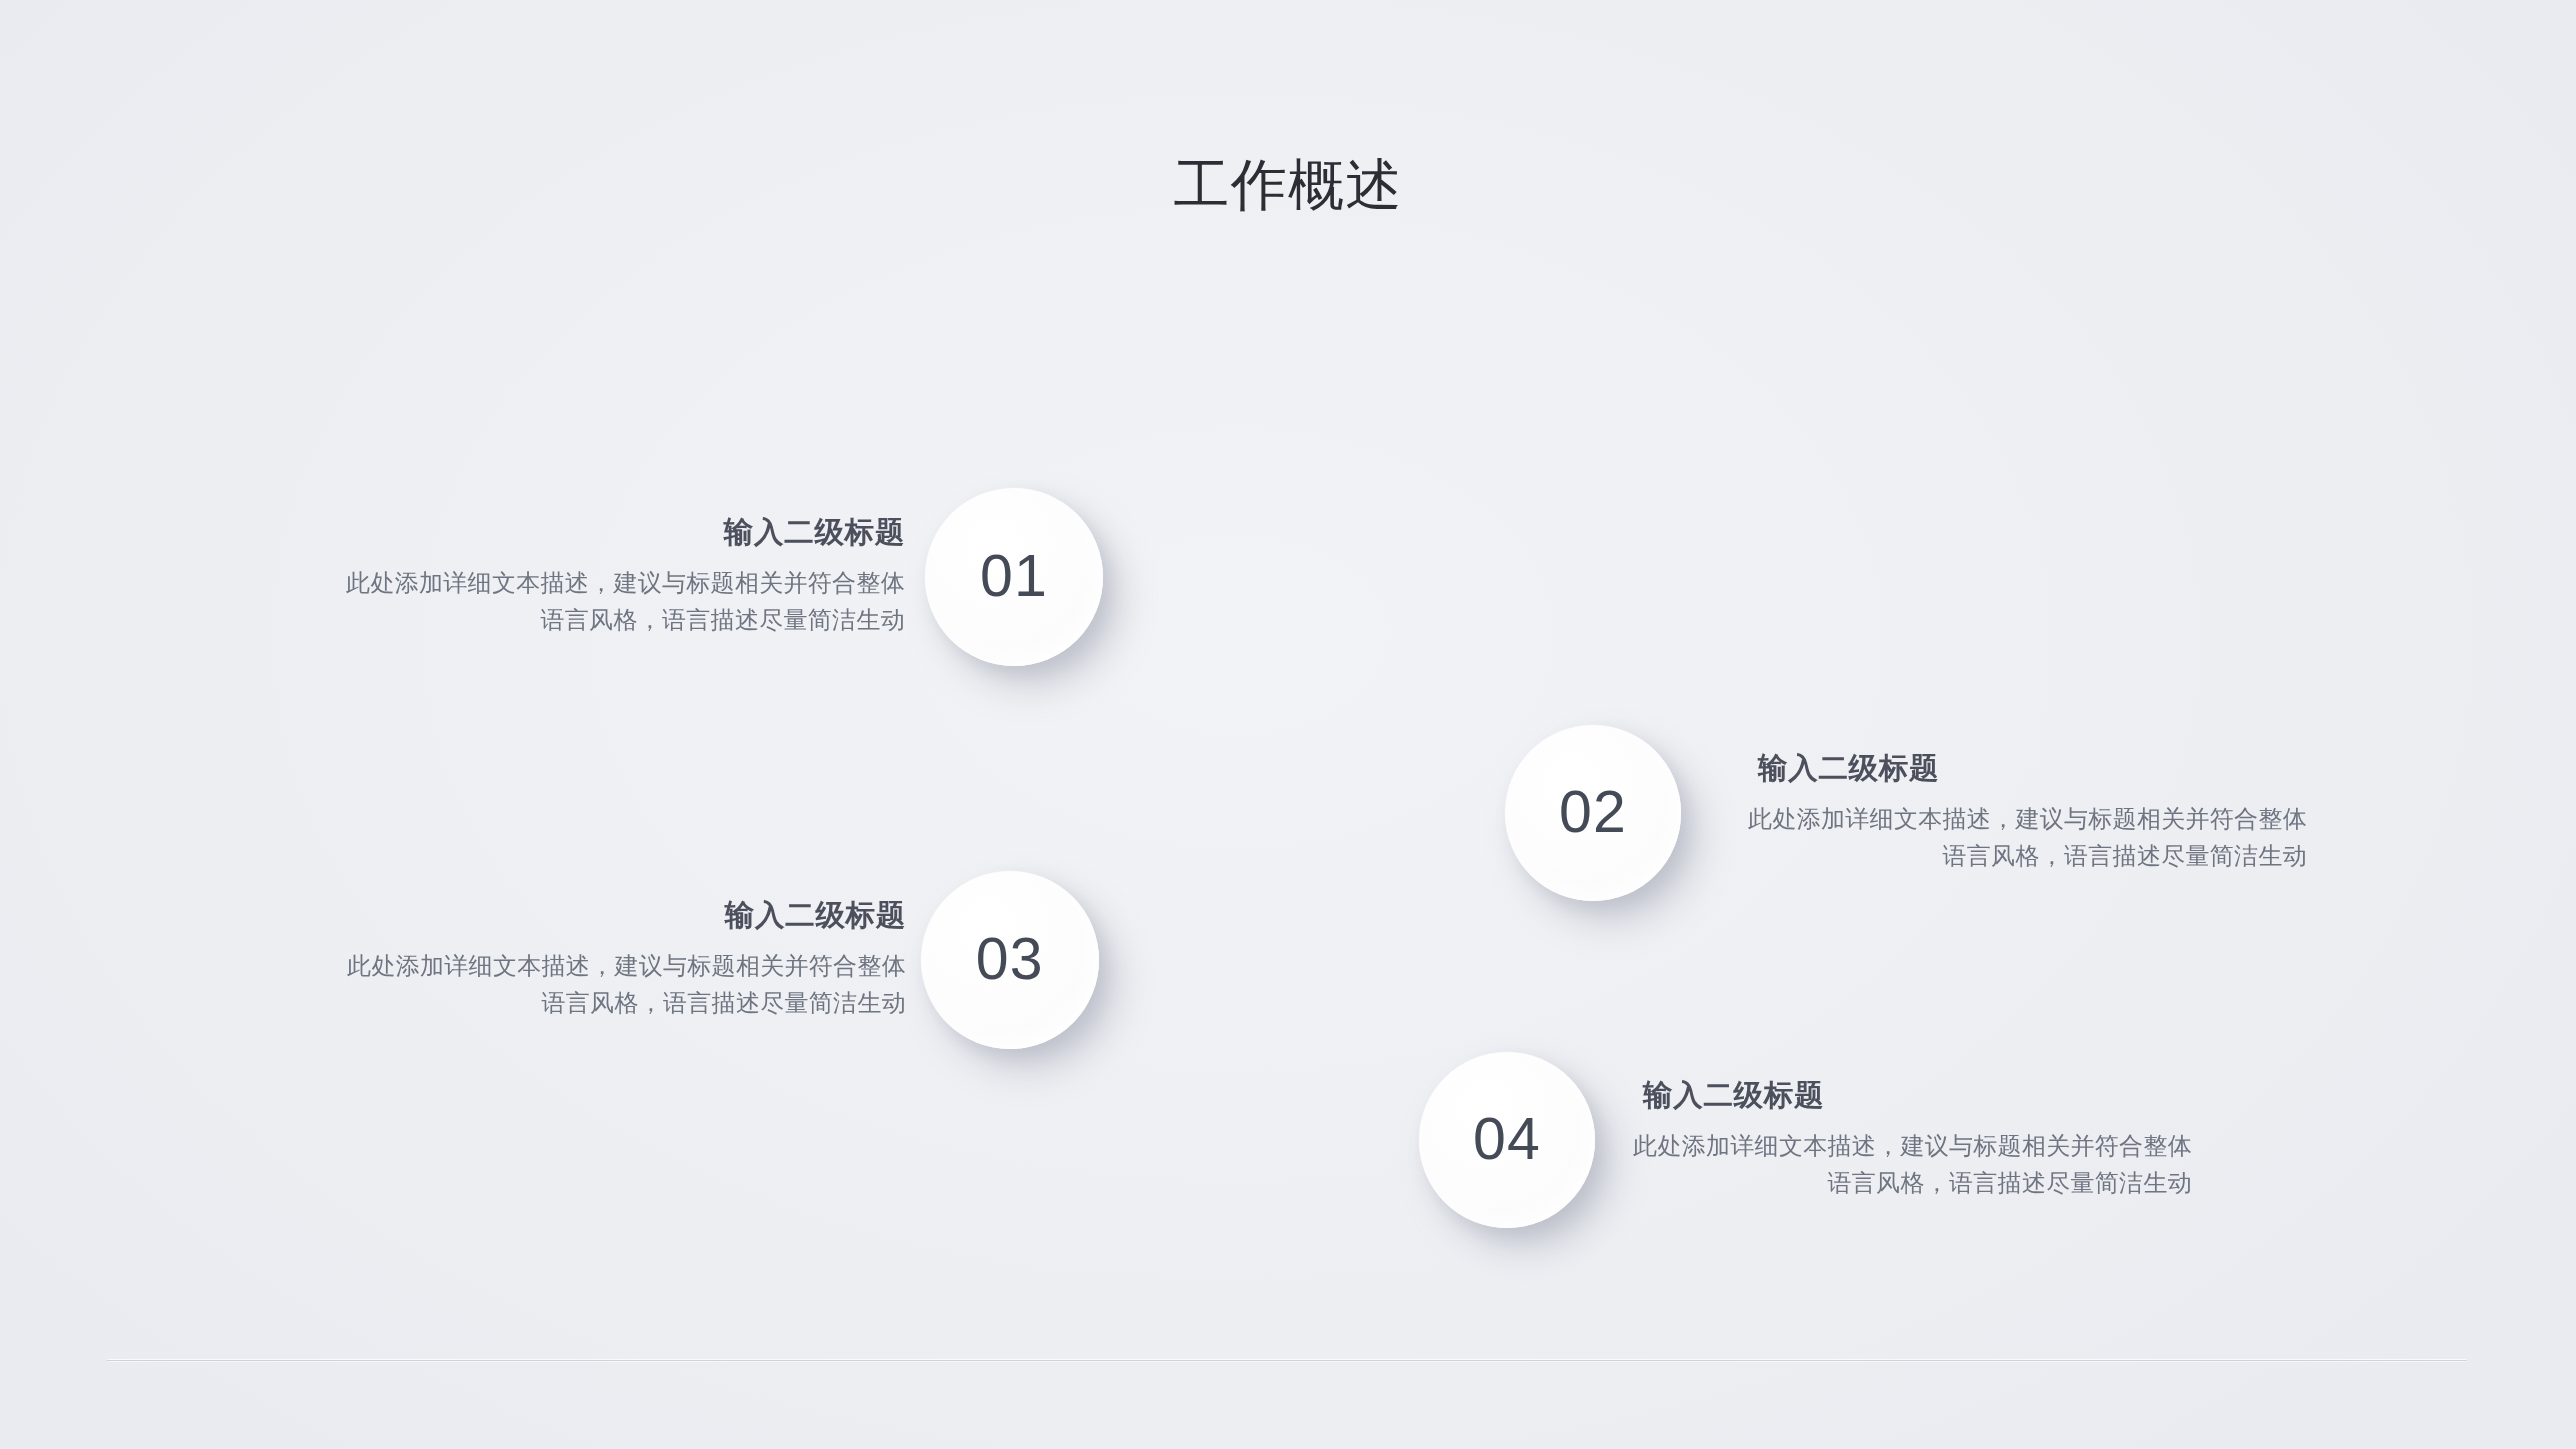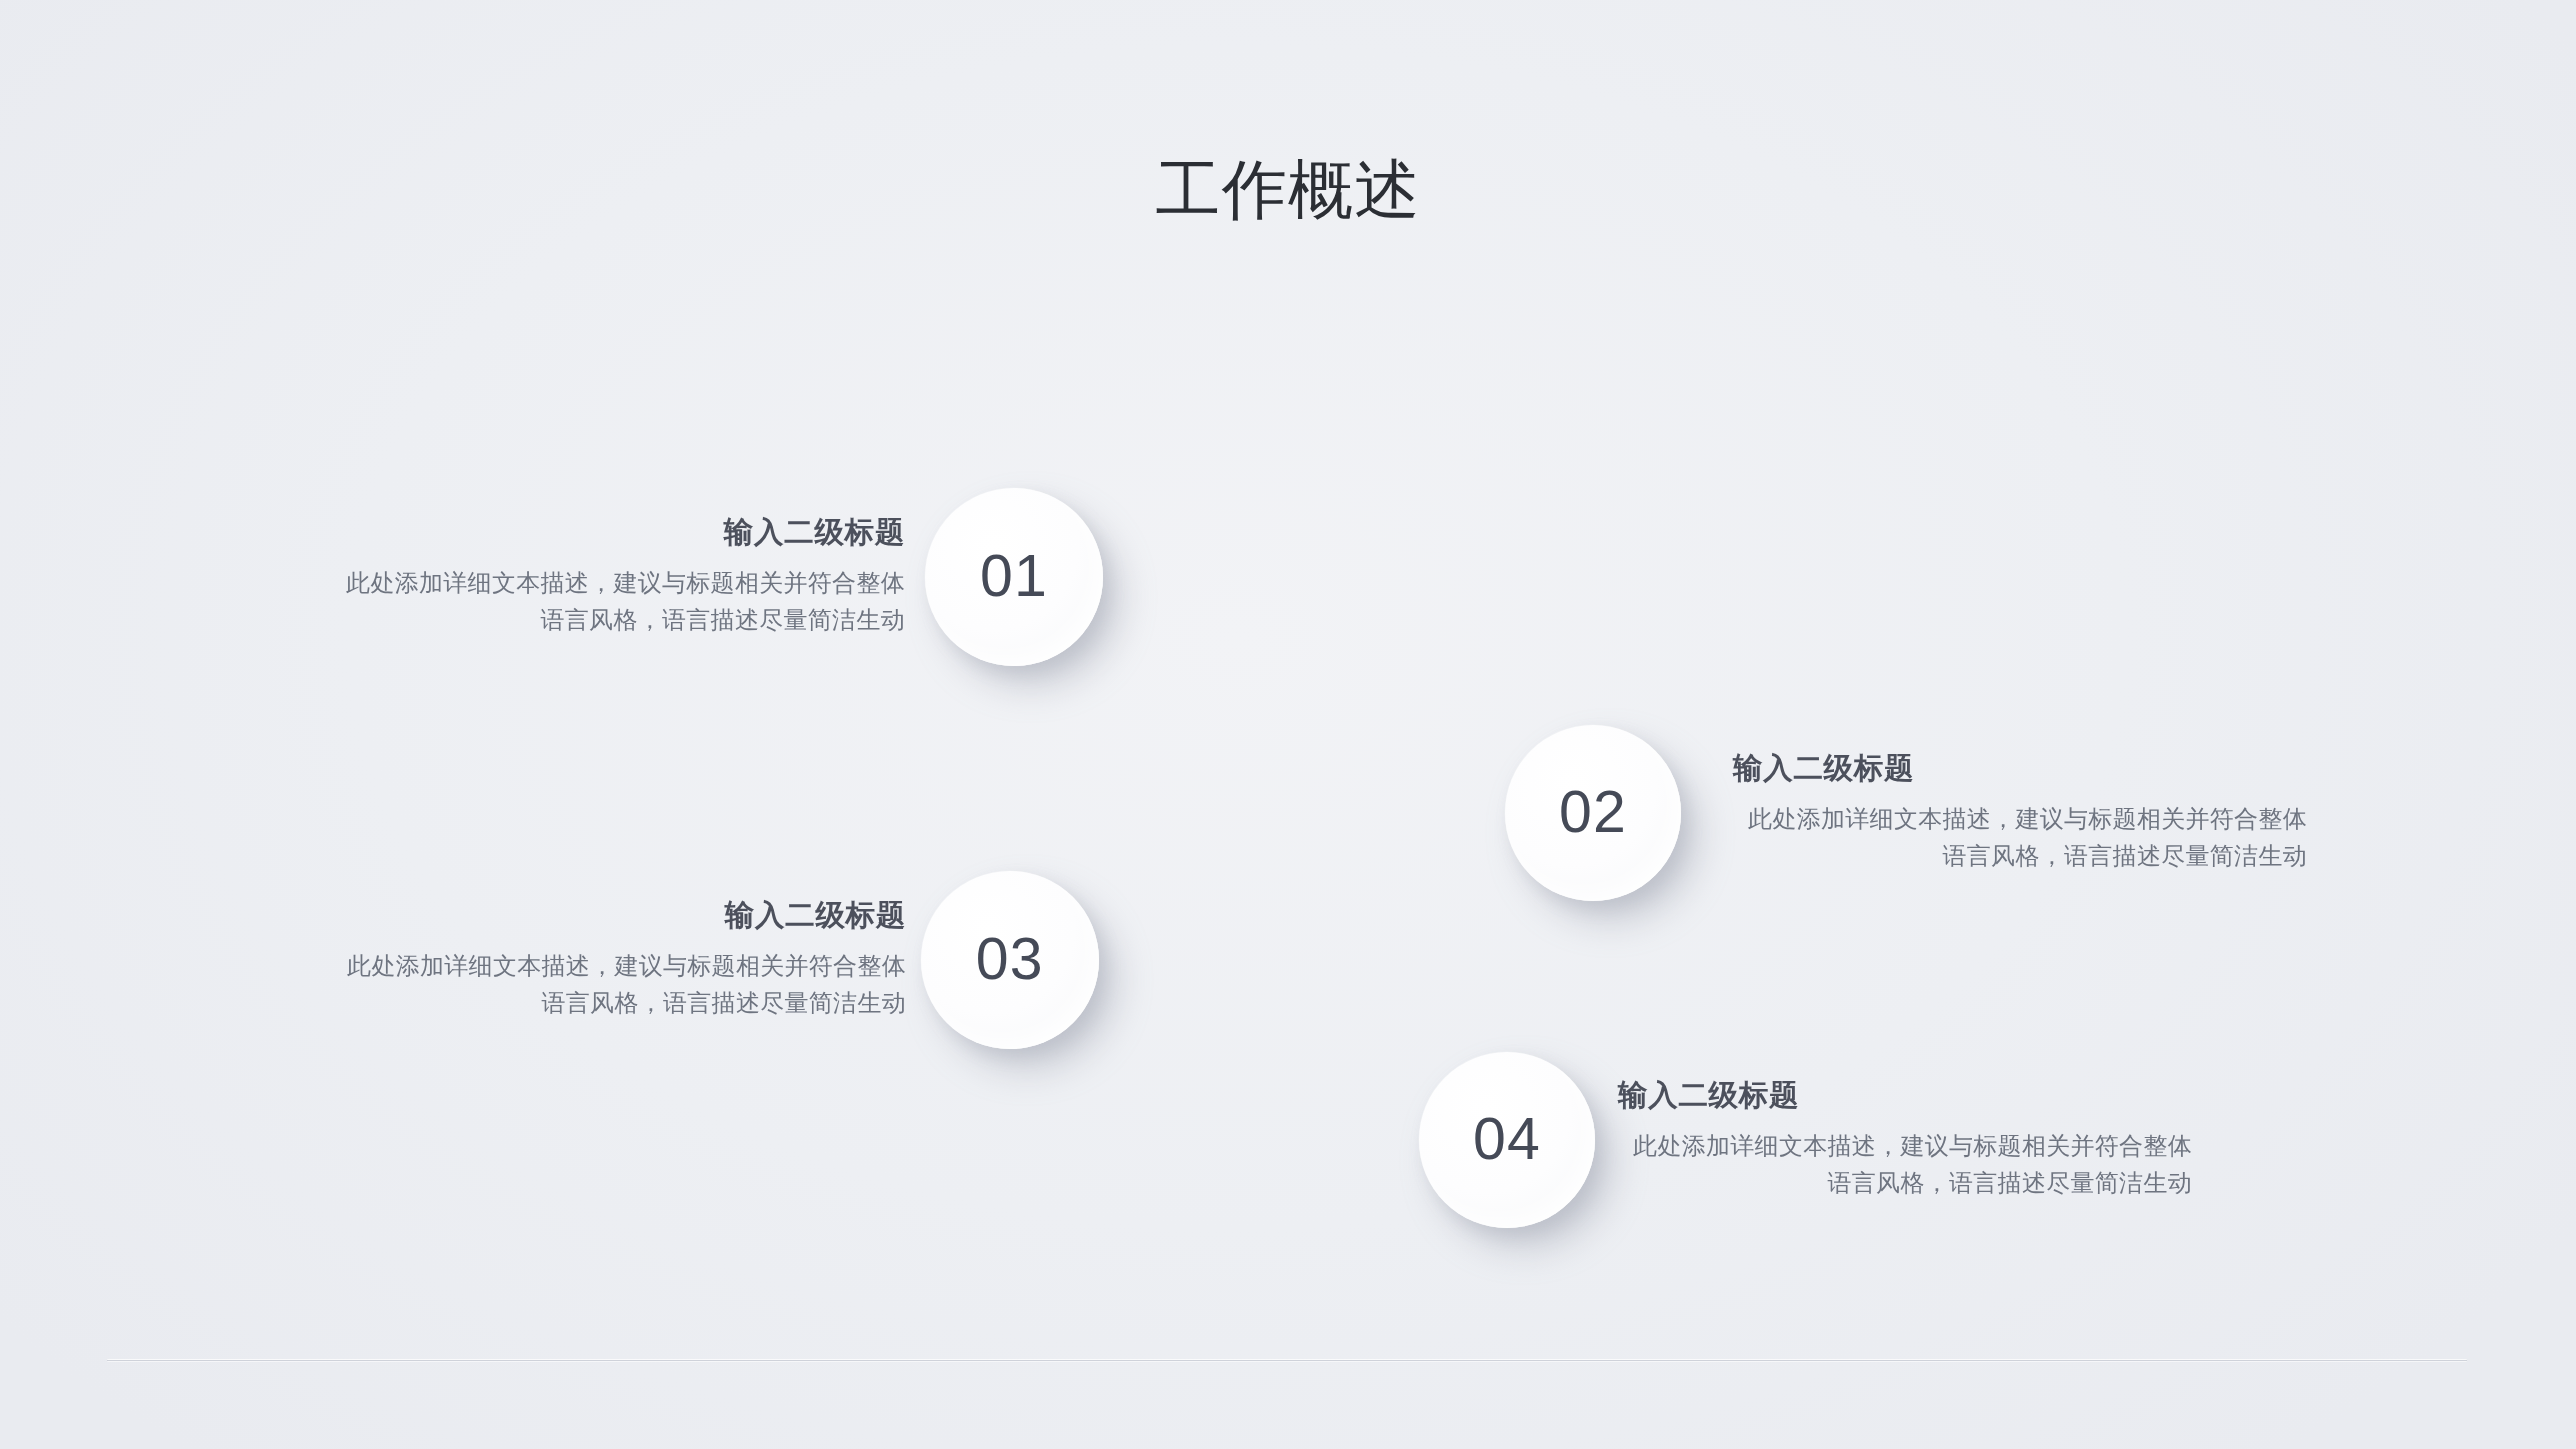--- a/index.html
+++ b/index.html
@@ -23,21 +23,21 @@
     overflow: hidden;
   }
 
   
   .slide-title {
     position: absolute;
     left: 0;
     top: 153px;
     width: 2576px;
     text-align: center;
-    font-size: 65px;
+    font-size: 56px;
     font-weight: 400;
     letter-spacing: 1.3px;
     color: #2b2e34;
     line-height: 1.15;
     white-space: nowrap;
   }
 
   
   .item {
     position: absolute;
@@ -48,20 +48,21 @@
     display: flex;
     flex-direction: column;
   }
   .item-heading {
     font-size: 29.5px;
     font-weight: bold;
     color: #4c505c;
     letter-spacing: 0.7px;
     line-height: 1.1;
     white-space: nowrap;
+    margin-left: 25px;
   }
   .item-body {
     font-size: 24px;
     font-weight: 400;
     color: #6e7480;
     line-height: 1.52;
     letter-spacing: 0.3px;
     text-align: right;
   }
 

